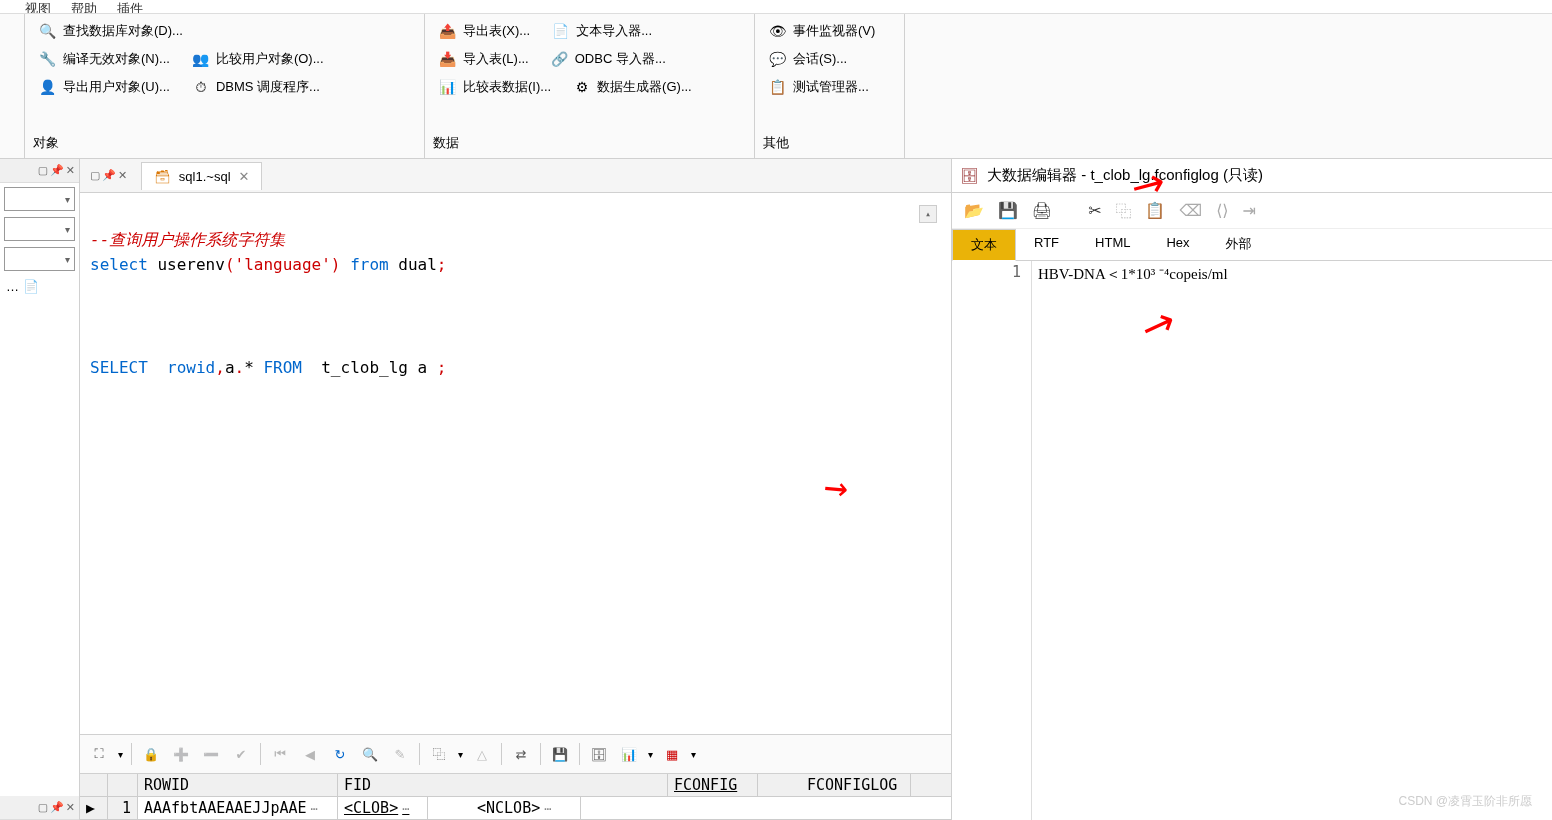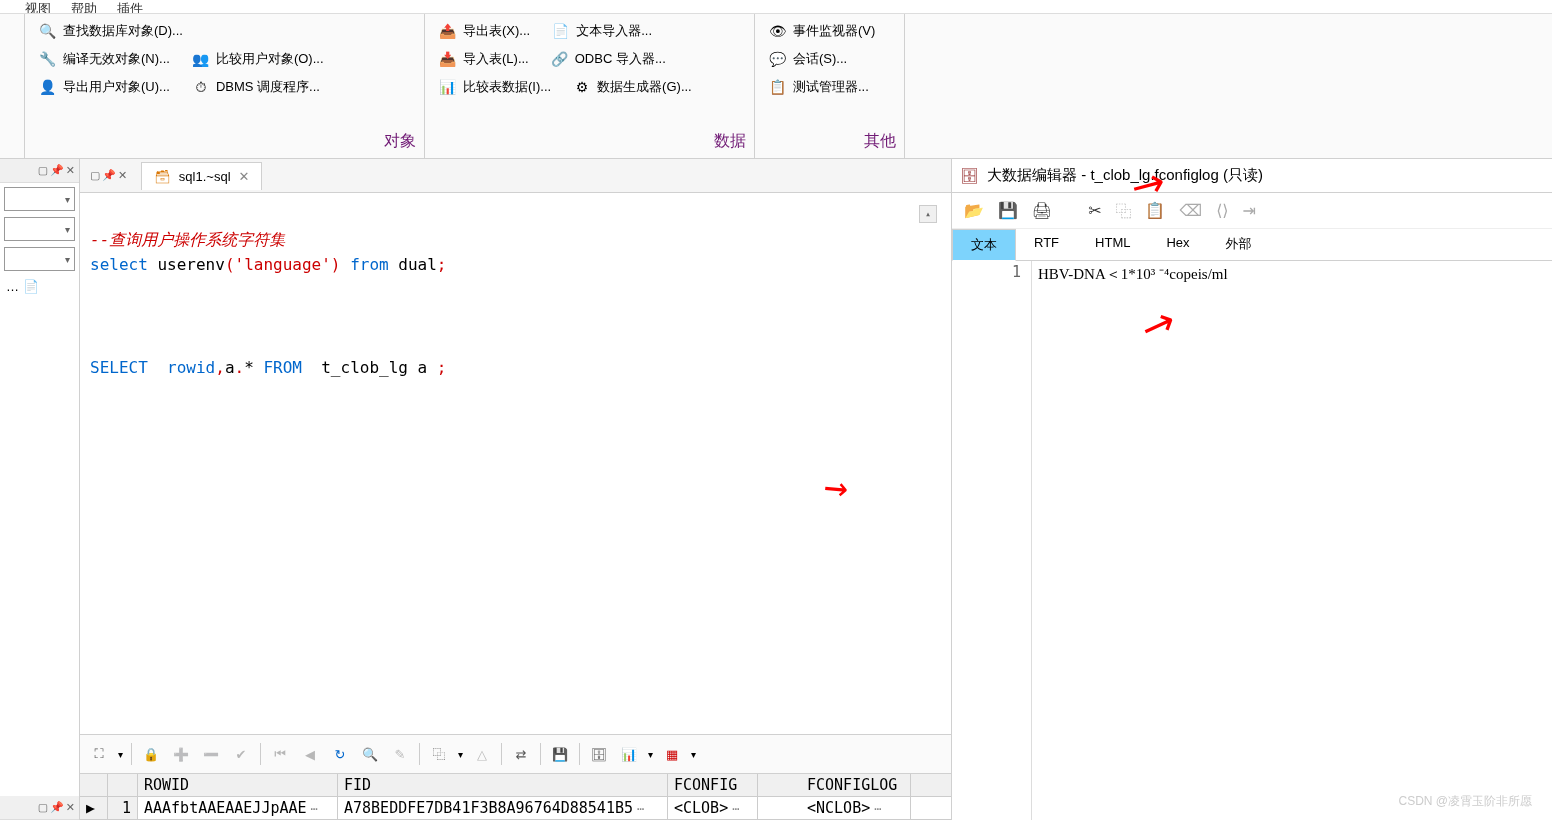--- a/index.html
+++ b/index.html
@@ -3,21 +3,21 @@
 <meta charset="utf-8">
 <style>
 * { box-sizing: border-box; margin: 0; padding: 0; }
 body { font-family: "Microsoft YaHei", Arial, sans-serif; font-size: 13px; background: #fff; overflow: hidden; width: 1552px; height: 820px; position: relative; }
 .menubar { height: 14px; display: flex; gap: 20px; padding-left: 25px; font-size: 13px; color: #333; border-bottom: 1px solid #ddd; overflow: hidden; }
 .ribbon { display: flex; border-bottom: 1px solid #d0d0d0; background: #fafafa; height: 145px; }
 .ribbon-group { border-right: 1px solid #d0d0d0; padding: 4px 8px; display: flex; flex-direction: column; position: relative; }
 .ribbon-items { flex: 1; display: flex; flex-direction: column; gap: 2px; }
 .ribbon-row { display: flex; gap: 10px; }
 .ribbon-item { display: flex; align-items: center; gap: 6px; padding: 4px 6px; cursor: pointer; white-space: nowrap; }
-.ribbon-label { text-align: right; padding: 2px 0; font-size: 16px; color: #701a75; }
+.ribbon-label { text-align: left; padding: 2px 0; font-size: 13px; color: #000000; }
 .ricon { width: 18px; height: 18px; display: inline-flex; align-items: center; justify-content: center; font-size: 14px; }
 .main-area { display: flex; height: calc(100% - 159px); }
 .left-panel { width: 80px; border-right: 1px solid #d0d0d0; display: flex; flex-direction: column; }
 .panel-strip { height: 24px; background: #f0f0f0; border-bottom: 1px solid #ddd; display: flex; justify-content: flex-end; align-items: center; gap: 2px; padding: 0 4px; }
 .panel-strip span { font-size: 11px; color: #666; cursor: pointer; }
 .left-body { flex: 1; padding: 4px; }
 .combo { width: 100%; height: 24px; border: 1px solid #999; margin-bottom: 6px; display: flex; align-items: center; justify-content: flex-end; padding-right: 4px; color: #666; font-size: 10px; }
 .newdoc { display: flex; align-items: center; gap: 4px; padding: 2px; }
 .center-panel { flex: 1; display: flex; flex-direction: column; border-right: 1px solid #d0d0d0; min-width: 0; }
 .tab-strip2 { height: 34px; background: #f5f5f5; display: flex; align-items: center; padding-left: 6px; border-bottom: 1px solid #d0d0d0; }
@@ -31,30 +31,30 @@
 .kw { color: #0066cc; }
 .str { color: #c00; }
 .punct { color: #c00; }
 .results-toolbar { height: 40px; border-top: 1px solid #d0d0d0; border-bottom: 1px solid #d0d0d0; display: flex; align-items: center; gap: 8px; padding: 0 8px; background: #fafafa; }
 .tb-btn { width: 22px; height: 22px; display: inline-flex; align-items: center; justify-content: center; cursor: pointer; color: #555; }
 .tb-sep { width: 1px; height: 22px; background: #ccc; }
 .grid { font-family: Consolas, monospace; font-size: 15px; }
 .grid-row { display: flex; border-bottom: 1px solid #ccc; }
 .grid-cell { border-right: 1px solid #ccc; padding: 2px 6px; overflow: hidden; white-space: nowrap; }
 .hdr { background: #f0f0f0; }
-.c0 { width: 28px; } .c1 { width: 30px; text-align: right; } .c2 { width: 200px; } .c3 { width: 330px; } .c4 { width: 90px; } .c5 { width: 110px; margin-left: 43px; }
+.c0 { width: 28px; } .c1 { width: 30px; text-align: right; } .c2 { width: 200px; } .c3 { width: 330px; } .c4 { width: 90px; text-decoration: underline; } .c5 { width: 110px; margin-left: 43px; }
 .ellips { color: #888; font-size: 12px; padding: 0 4px; cursor: pointer; }
 .right-panel { width: 600px; display: flex; flex-direction: column; }
 .rp-title { height: 34px; display: flex; align-items: center; gap: 8px; padding: 0 8px; font-size: 15px; border-bottom: 1px solid #d0d0d0; }
 .rp-toolbar { height: 36px; display: flex; align-items: center; gap: 14px; padding: 0 12px; border-bottom: 1px solid #eee; }
 .rp-toolbar .ico { color: #aaa; font-size: 16px; cursor: pointer; }
 .rp-toolbar .ico.active { color: #333; }
 .rp-tabs { display: flex; border-bottom: 1px solid #d0d0d0; }
 .rp-tab { padding: 6px 18px; cursor: pointer; }
-.rp-tab.active { background: #7dd3fc; border: 1px solid #d0d0d0; border-bottom: 1px solid #fff; margin-bottom: -1px; }
+.rp-tab.active { background: #eab308; border: 1px solid #d0d0d0; border-bottom: 1px solid #fff; margin-bottom: -1px; }
 .rp-body { flex: 1; display: flex; }
 .gutter { width: 80px; text-align: right; padding: 2px 10px; color: #666; font-family: Consolas, monospace; font-size: 15px; border-right: 1px solid #ddd; }
 .content { flex: 1; padding: 2px 6px; font-family: Liberation Serif, serif; font-size: 15px; }
 .arrow { position: absolute; color: red; font-size: 40px; pointer-events: none; transform-origin: center; }
 .watermark { position: absolute; right: 20px; bottom: 10px; color: #ccc; font-size: 12px; }
 .scroll-up { float: right; width: 18px; height: 18px; background: #f0f0f0; border: 1px solid #ccc; text-align: center; font-size: 10px; color: #666; line-height: 16px; margin: 4px; }
 </style>
 </head>
 <body>
 
@@ -232,21 +232,20 @@
         <div class="grid-cell c1"></div>
         <div class="grid-cell c2">ROWID</div>
         <div class="grid-cell c3">FID</div>
         <div class="grid-cell c4">FCONFIG</div>
         <div class="grid-cell c5">FCONFIGLOG</div>
       </div>
       <div class="grid-row">
         <div class="grid-cell c0 hdr">▶</div>
         <div class="grid-cell c1 hdr">1</div>
         <div class="grid-cell c2"><span>AAAfbtAAEAAEJJpAAE</span><span class="ellips">⋯</span></div>
-        <div class="grid-cell c3"><span>A78BEDDFE7DB41F3B8A96764D88541B5</span><span class="ellips">⋯</span></div>
         <div class="grid-cell c4"><span>&lt;CLOB&gt;</span><span class="ellips">⋯</span></div>
         <div class="grid-cell c5"><span>&lt;NCLOB&gt;</span><span class="ellips">⋯</span></div>
       </div>
     </div>
   </div>
 
   <div class="right-panel">
     <div class="rp-title">
       <span style="color:#8b1a1a">🗄</span>
       <span>大数据编辑器 - t_clob_lg.fconfiglog (只读)</span>

